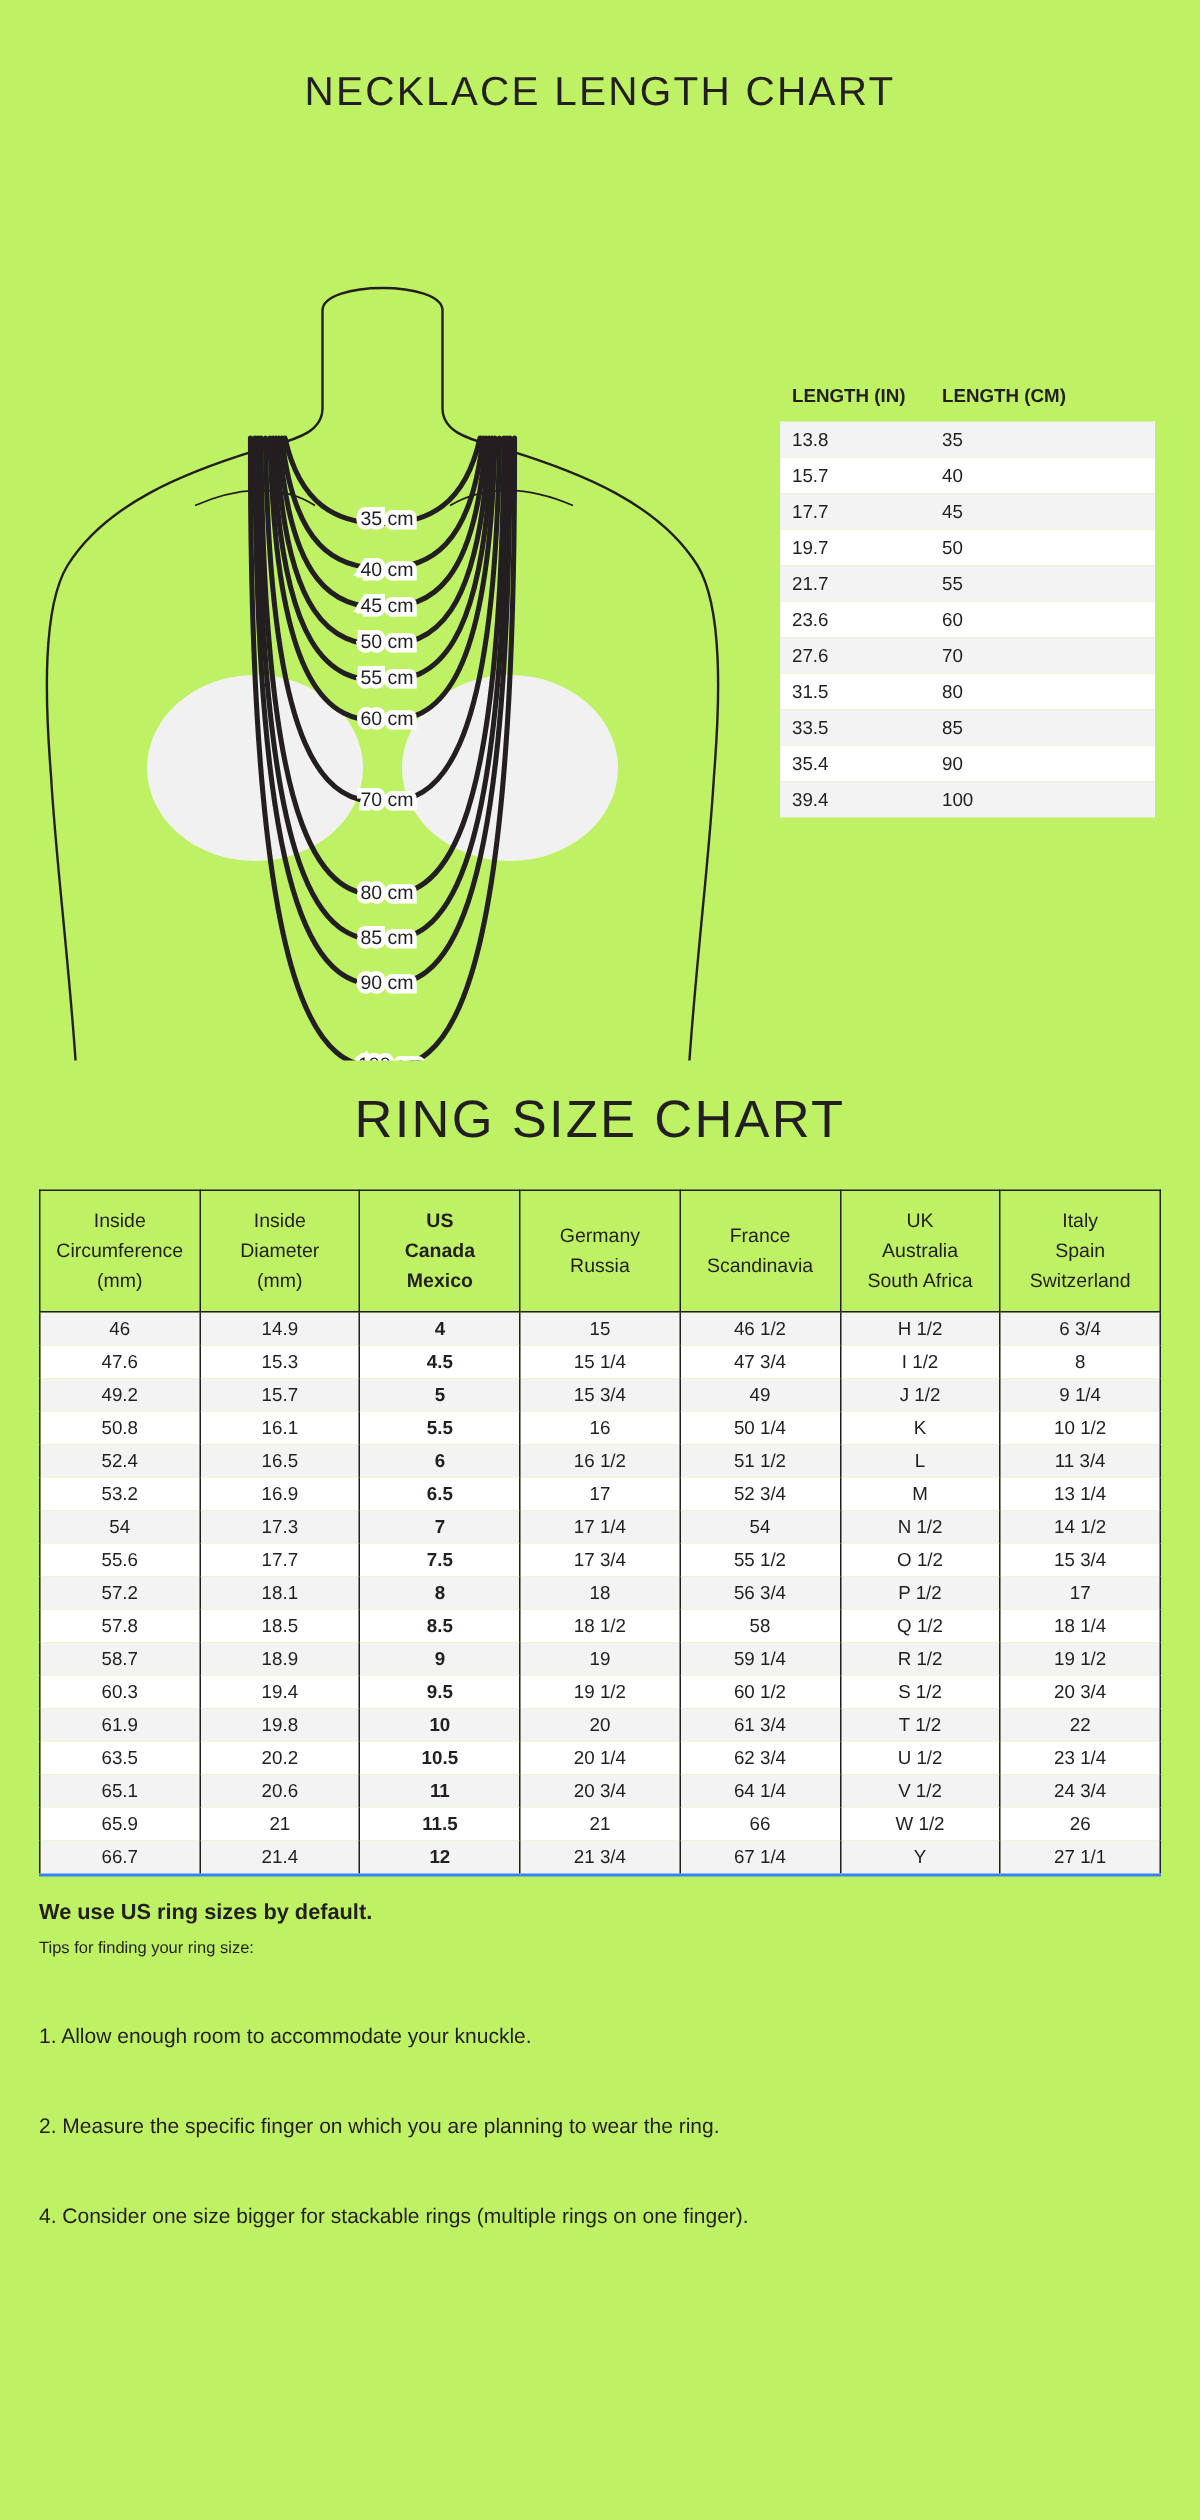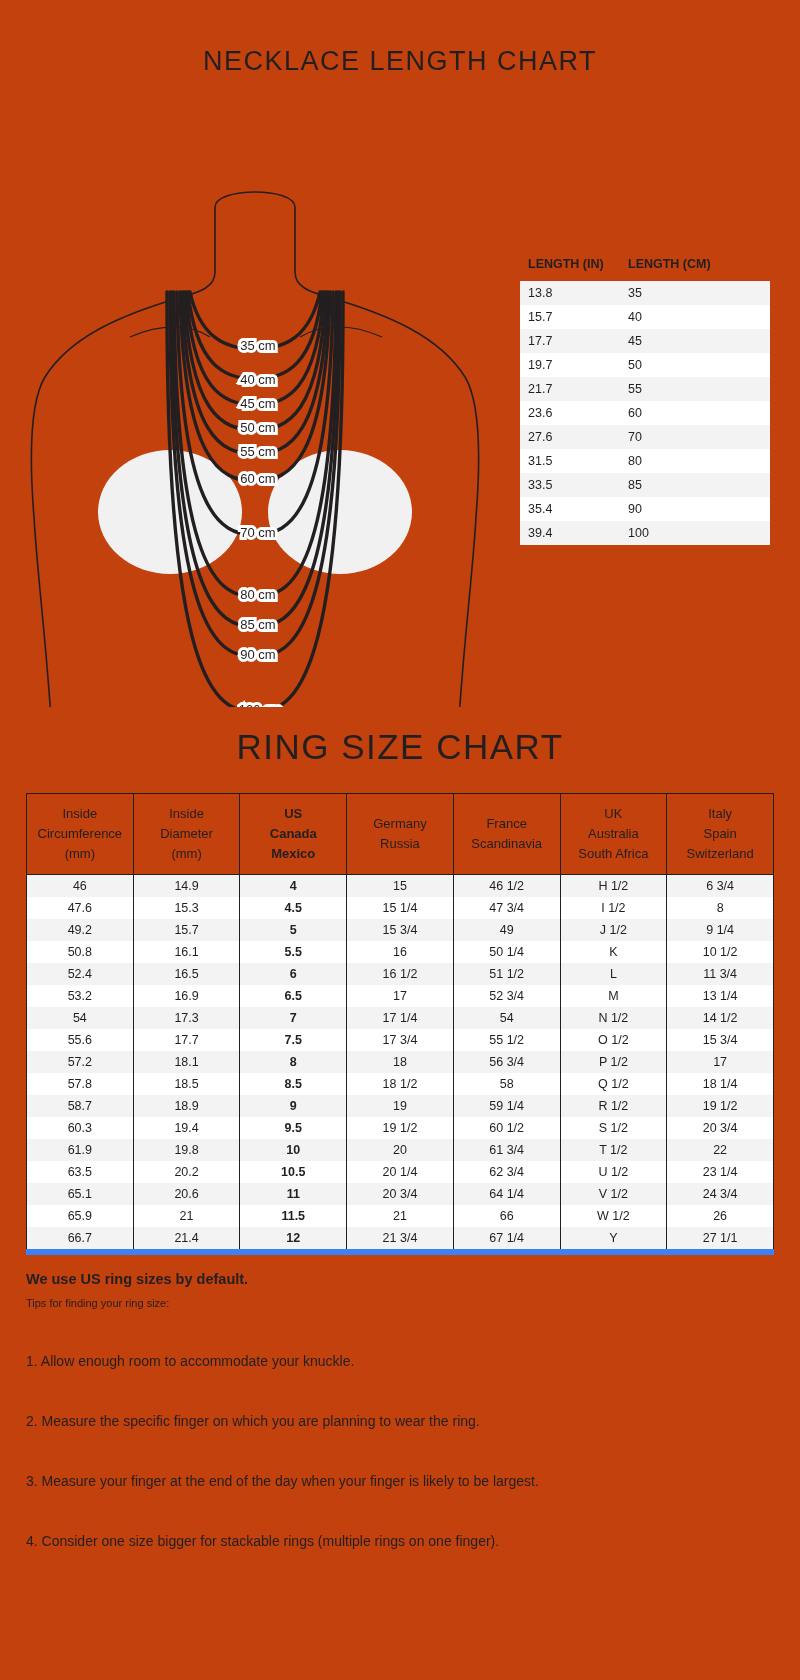--- a/index.html
+++ b/index.html
@@ -3,21 +3,21 @@
 <meta charset="utf-8">
 <style>
   * { box-sizing: border-box; }
   html, body {
     margin: 0; padding: 0;
     width: 800px;
     background: #ffffff;
     font-family: "Liberation Sans", sans-serif;
     color: #231f20;
   }
-  .page { width: 800px; height: 1680px; position: relative; background: #c2410c; }
+  .page { width: 800px; height: 1680px; position: relative; background: #bef264; }
 
   
   .necklace-title {
     text-align: center;
     font-size: 27px;
     letter-spacing: 1.5px;
     font-weight: 400;
     color: #231f20;
     padding-top: 46px;
   }
@@ -95,21 +95,21 @@
   table.ring tbody td {
     padding: 4px 2px;
     font-size: 12.5px;
     border-left: 1px solid #231f20;
     border-right: 1px solid #231f20;
     border-top: none;
     border-bottom: none;
   }
   table.ring tbody tr:nth-child(odd) { background: #f3f3f3; }
   table.ring tbody tr:nth-child(even) { background: #ffffff; }
-  table.ring tbody tr:last-child td { border-bottom: 6px solid #3b82f6; }
+  table.ring tbody tr:last-child td { border-bottom: 2px solid #3b82f6; }
   table.ring tbody td.us { font-weight: bold; }
 
   .notes { padding: 16px 26px 0 26px; }
   .notes .lead {
     font-weight: bold;
     font-size: 14.5px;
     margin-bottom: 10px;
     color: #231f20;
   }
   .notes .sub {
@@ -459,18 +459,17 @@
         </tbody>
     </table>
   </div>
 
   <div class="notes">
     <div class="lead">We use US ring sizes by default.</div>
     <div class="sub">Tips for finding your ring size:</div>
     <div id="tips">
         <div class="tip">1. Allow enough room to accommodate your knuckle.</div>
         <div class="tip">2. Measure the specific finger on which you are planning to wear the ring.</div>
-        <div class="tip">3. Measure your finger at the end of the day when your finger is likely to be largest.</div>
         <div class="tip">4. Consider one size bigger for stackable rings (multiple rings on one finger).</div>
       </div>
   </div>
 
 </div>
 
 </body></html>

